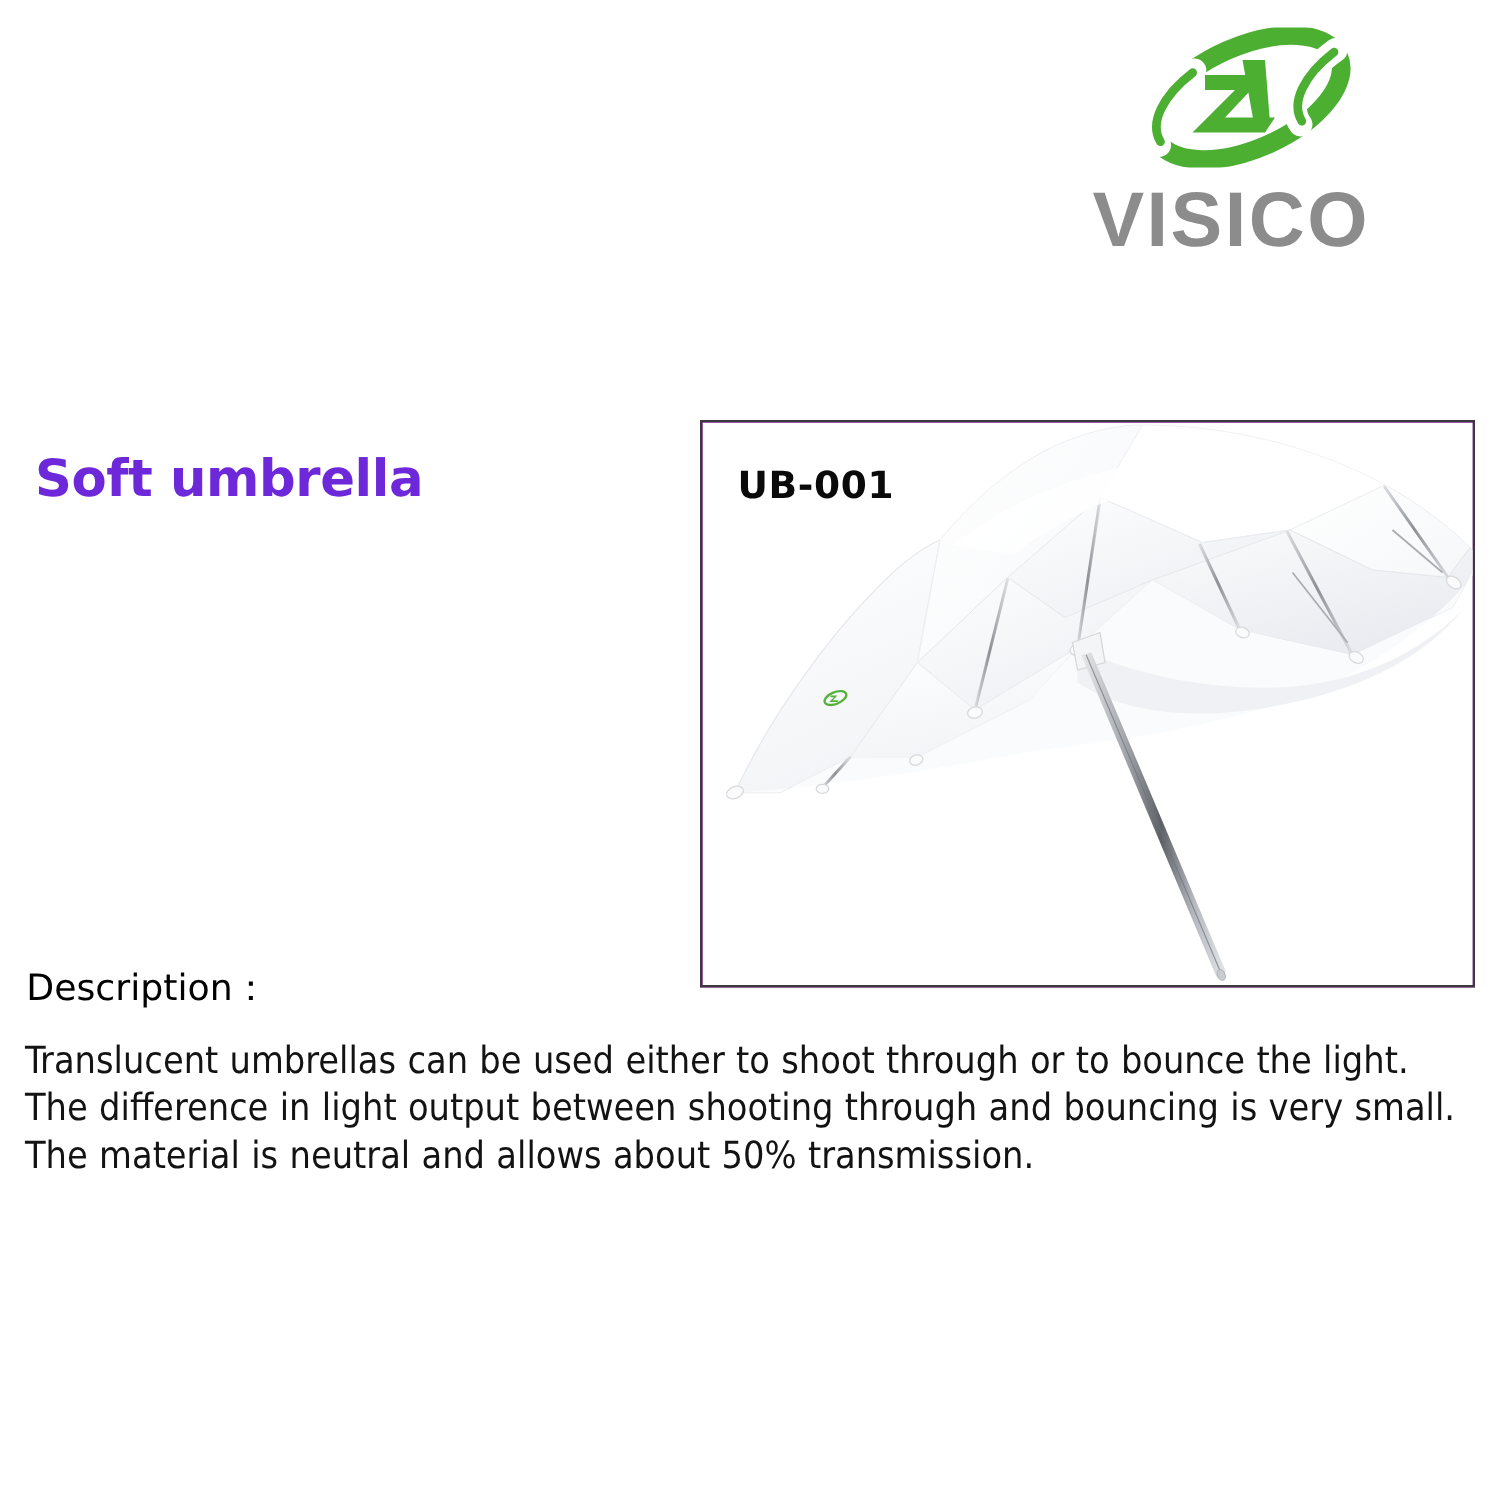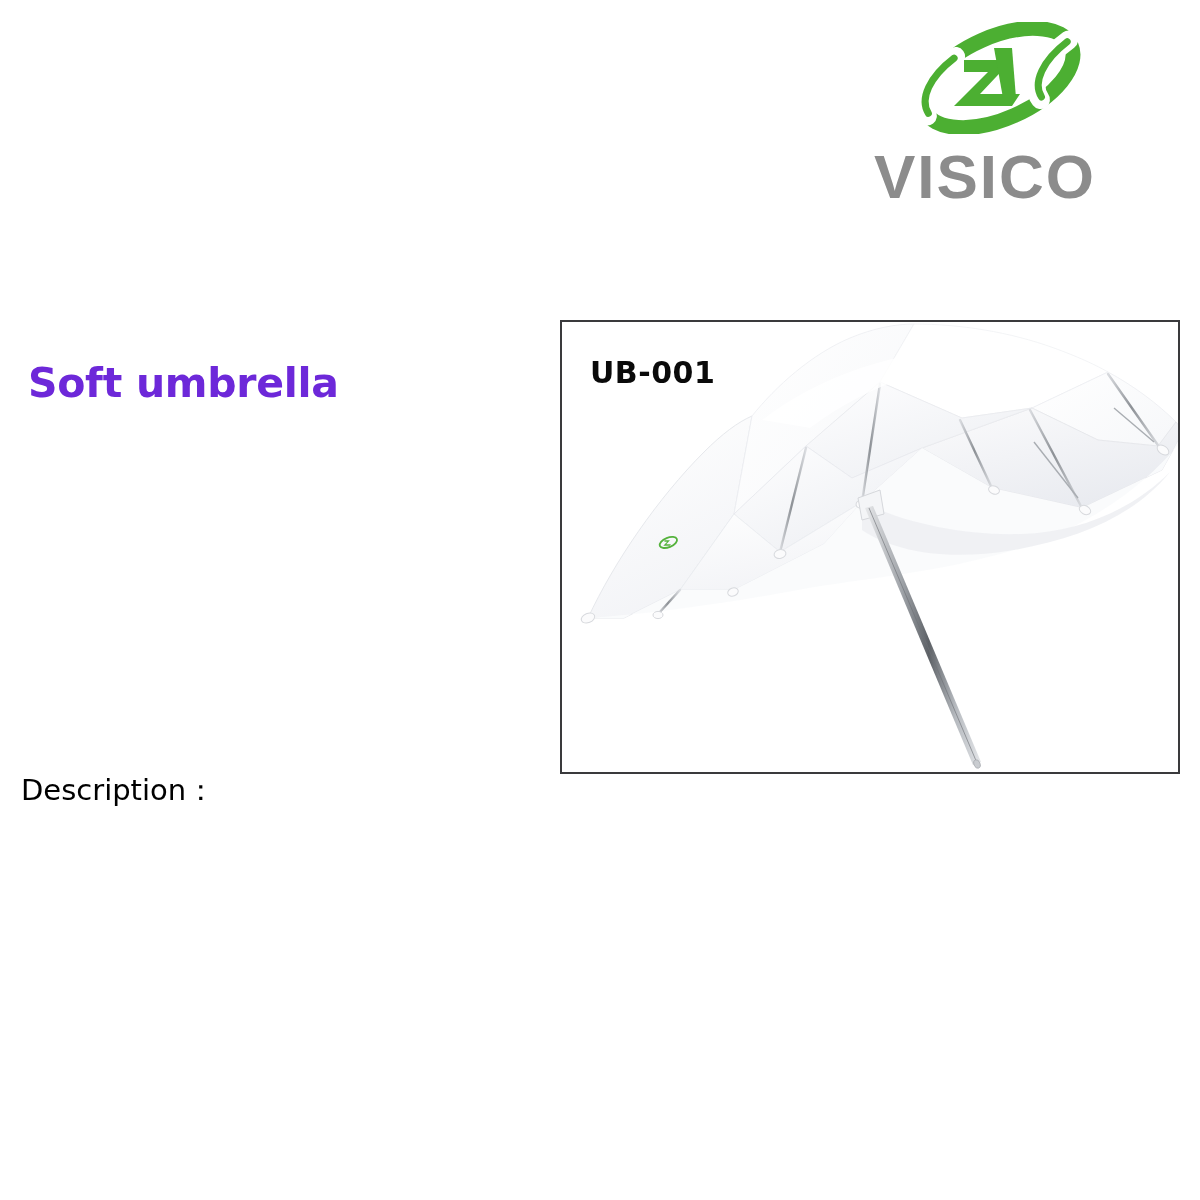--- a/index.html
+++ b/index.html
@@ -51,21 +51,21 @@
     font-size: 41px;
     line-height: 50px;
     color: #6d28d9;
     letter-spacing: -0.3px;
     margin-top: 31px;
   }
 
   
   .product-frame {
     position: absolute;
-    left: 560px; top: 320px;
+    left: 560px; top: 336px;
     width: 620px; height: 454px;
     border: 2px solid #3a3a3c;
     background: #d946ef;
     overflow: hidden;
   }
   .product-code {
     position: absolute;
     left: 28px; top: 34px;
     font-family: "DejaVu Sans", sans-serif;
     font-weight: 700;
@@ -252,14 +252,15 @@
           </g>
           <path d="M 56 38 L 104 38 L 72 72 L 112 72 L 104 84 L 46 84 L 80 50 L 56 50 Z" fill="#4caf32"></path>
         </g>
 
         <path d="M 200 98 C 280 36 400 8 520 40 C 440 24 330 44 248 106 Z" fill="#ffffff" opacity="0.8"></path>
       </svg>
     </div>
   </div>
 
   <div class="desc-label">Description：</div>
+  <div class="desc-body">Translucent umbrellas can be used either to shoot through or to bounce the light. The difference in light output between shooting through and bouncing is very small. The material is neutral and allows about 50% transmission.</div>
 
 </div>
 
 </body></html>

